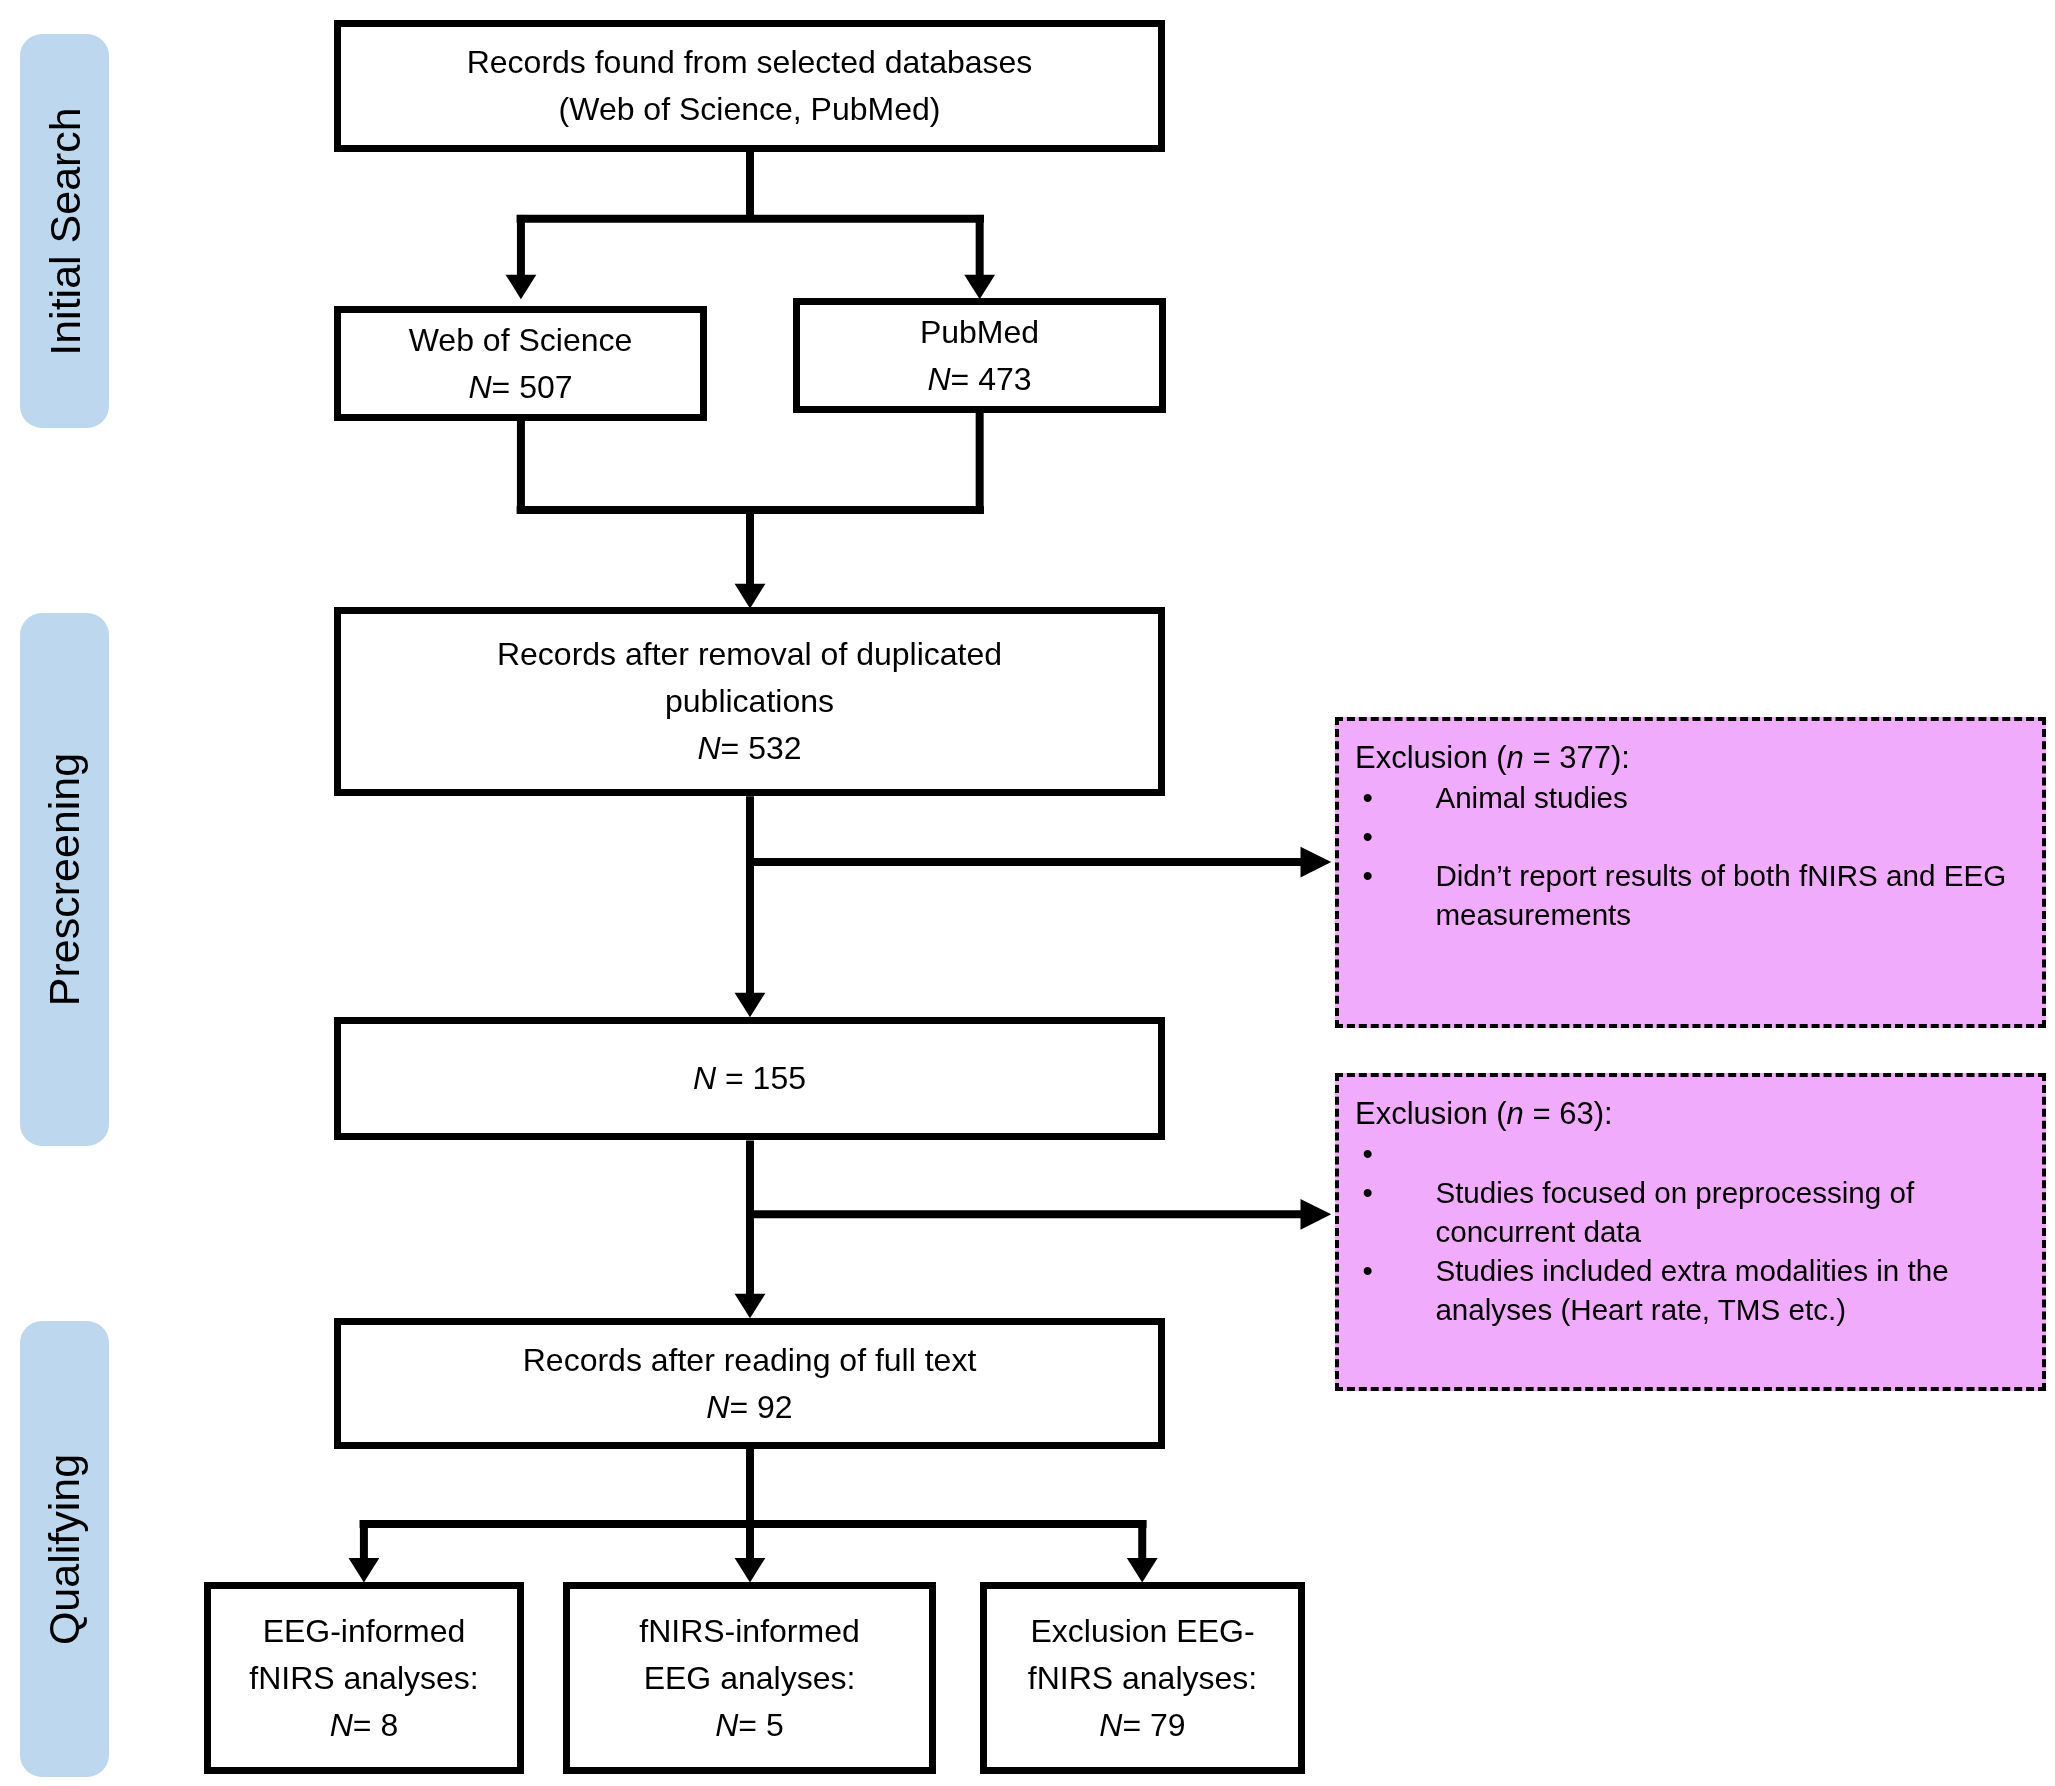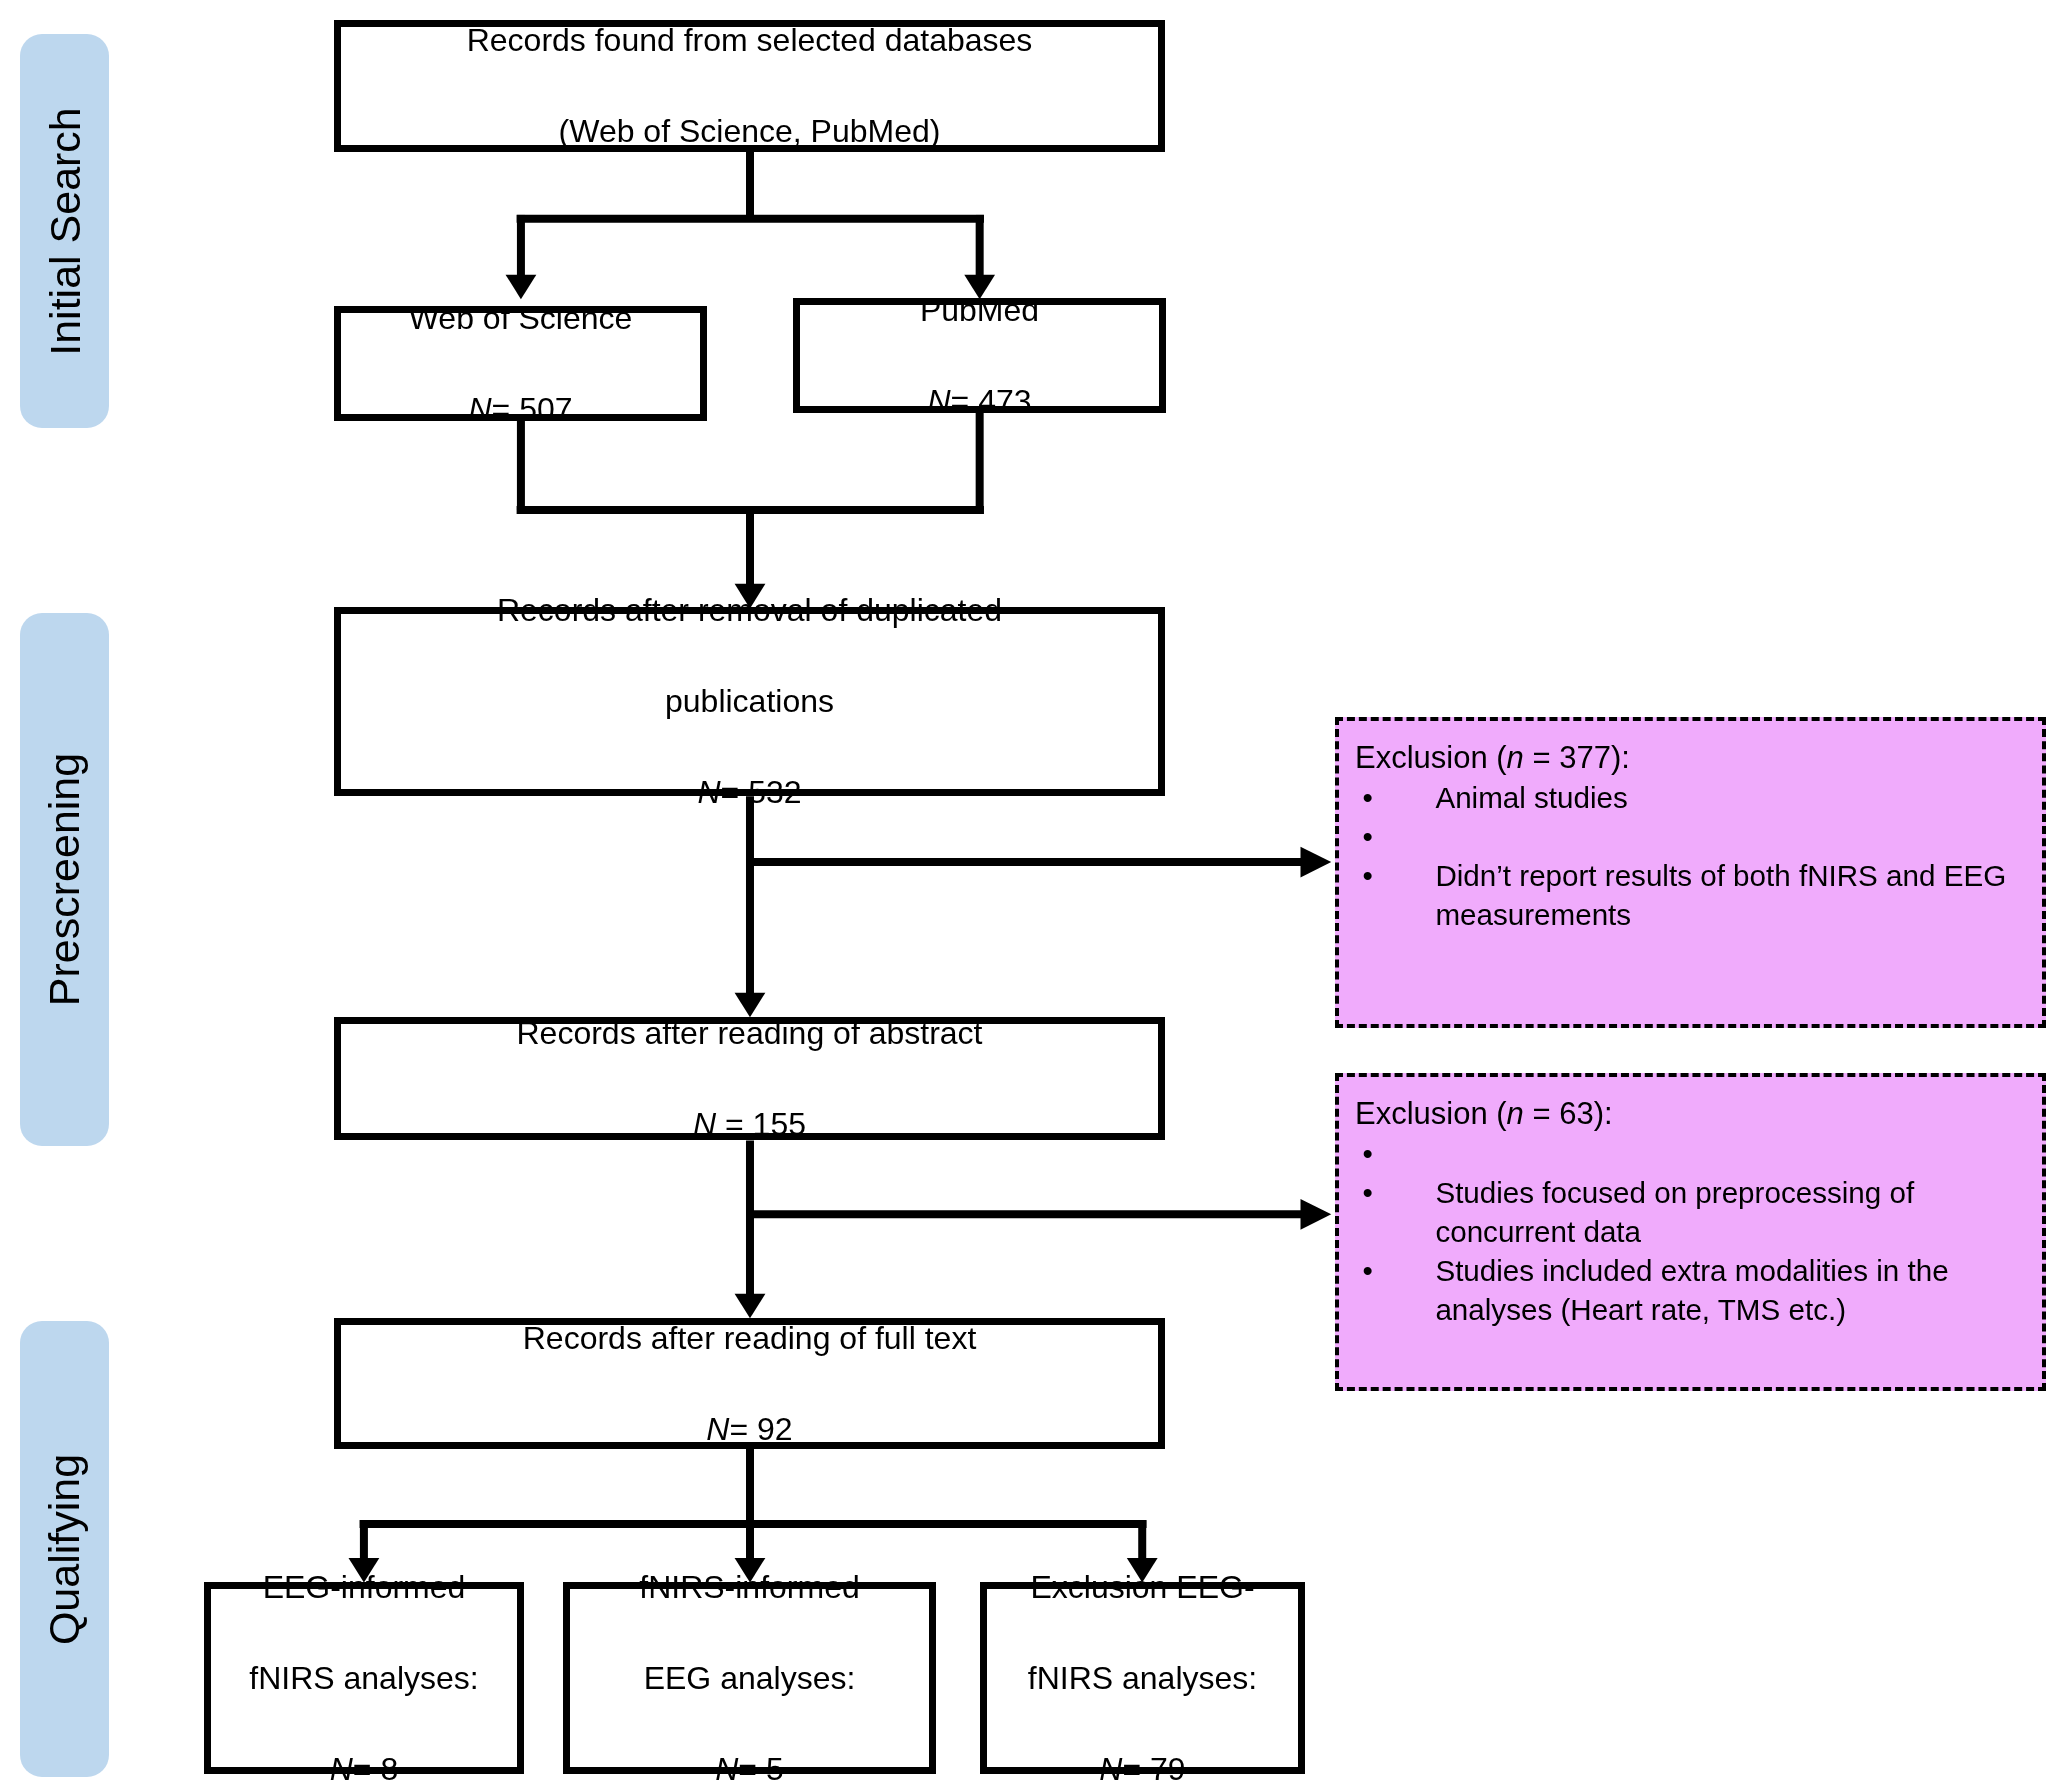--- a/index.html
+++ b/index.html
@@ -23,21 +23,21 @@
     white-space:nowrap;
     font-size:43px;
     line-height:43px;
   }
   
   .fbox{
     position:absolute;box-sizing:border-box;
     background:#fff;border:7.4px solid var(--line,#000);
     display:flex;flex-direction:column;align-items:center;justify-content:center;
     text-align:center;
-    font-size:32px;line-height:47px;gap:44px;
+    font-size:32px;line-height:47px;
   }
   .fbox .ln{white-space:nowrap;}
   
   .excl{
     position:absolute;box-sizing:border-box;
     background:#f0abfc;border:4.3px dashed var(--line,#000);
     padding:16px 13.5px 16px 16px;
     font-size:29.6px;line-height:39px;
   }
   .excl .etitle{font-size:31px;line-height:41px;}
@@ -114,21 +114,20 @@
     <div class="ln"><i>N</i><span>= 473</span></div>
   </div>
 
   <div class="fbox" style="left:334px;top:607px;width:831px;height:189px">
     <div class="ln">Records after removal of duplicated</div>
     <div class="ln">publications</div>
     <div class="ln"><i>N</i><span>= 532</span></div>
   </div>
 
   <div class="fbox" style="left:334px;top:1017px;width:831px;height:123px">
-    <div class="ln">Records after reading of abstract</div>
     <div class="ln"><i>N</i><span> = 155</span></div>
   </div>
 
   <div class="fbox" style="left:334px;top:1318px;width:831px;height:131px">
     <div class="ln">Records after reading of full text</div>
     <div class="ln"><i>N</i><span>= 92</span></div>
   </div>
 
   <div class="fbox" style="left:204px;top:1582px;width:320px;height:192px">
     <div class="ln">EEG-informed</div>

